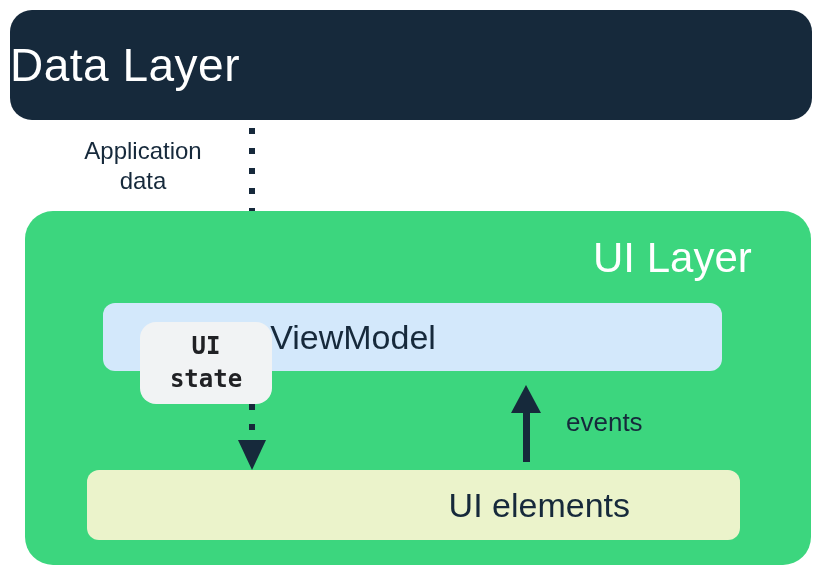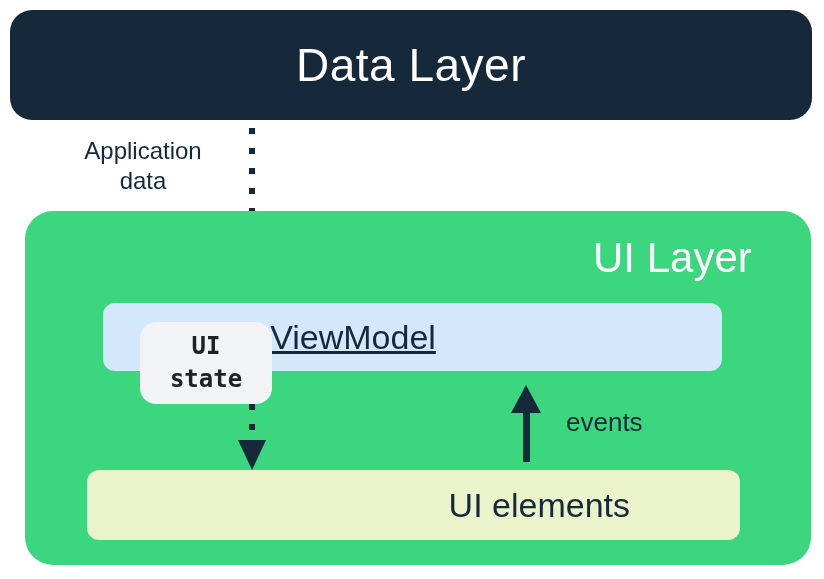--- a/index.html
+++ b/index.html
@@ -17,21 +17,21 @@
     position:relative;
     width:824px;height:579px;
     background:#ffffff;
     overflow:hidden;
   }
 
   
   .data-layer{
     position:absolute;left:10px;top:10px;width:802px;height:110px;
     background:var(--navy);border-radius:22px;
-    display:flex;align-items:center;justify-content:center;
+    display:flex;align-items:center;
   }
   .data-layer .label{
     color:#fff;font-size:46px;font-weight:400;letter-spacing:.5px;
   }
 
   
   .app-data-label{
     position:absolute;left:59px;top:136px;width:168px;
     text-align:center;
     color:var(--navy);font-size:24px;line-height:30px;font-weight:400;
@@ -68,21 +68,20 @@
 
   
   .viewmodel{
     position:absolute;left:103px;top:303px;width:619px;height:68px;
     background:var(--light-blue);border-radius:12px;
     display:flex;align-items:center;justify-content:center;
   }
   .viewmodel .label{
     color:var(--navy);font-size:34px;font-weight:400;
     margin-right:119px;
-    text-decoration:underline;
   }
 
   
   .ui-state{
     position:absolute;left:140px;top:322px;width:132px;height:82px;
     background:var(--state-gray);border-radius:16px;
     display:flex;align-items:center;justify-content:center;
   }
   .ui-state .label{
     font-family:"DejaVu Sans Mono", monospace;

